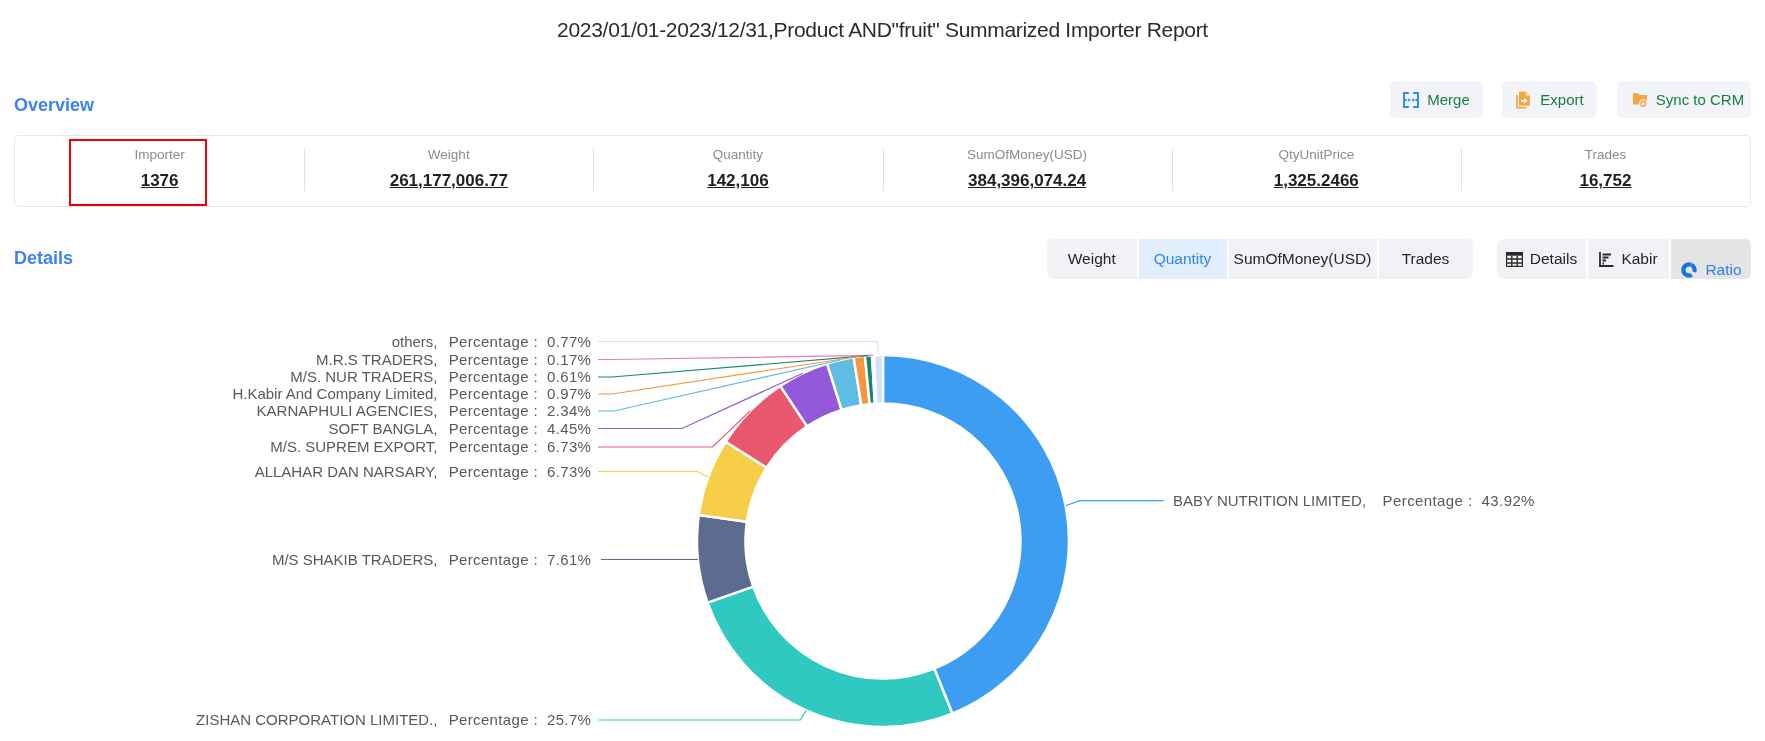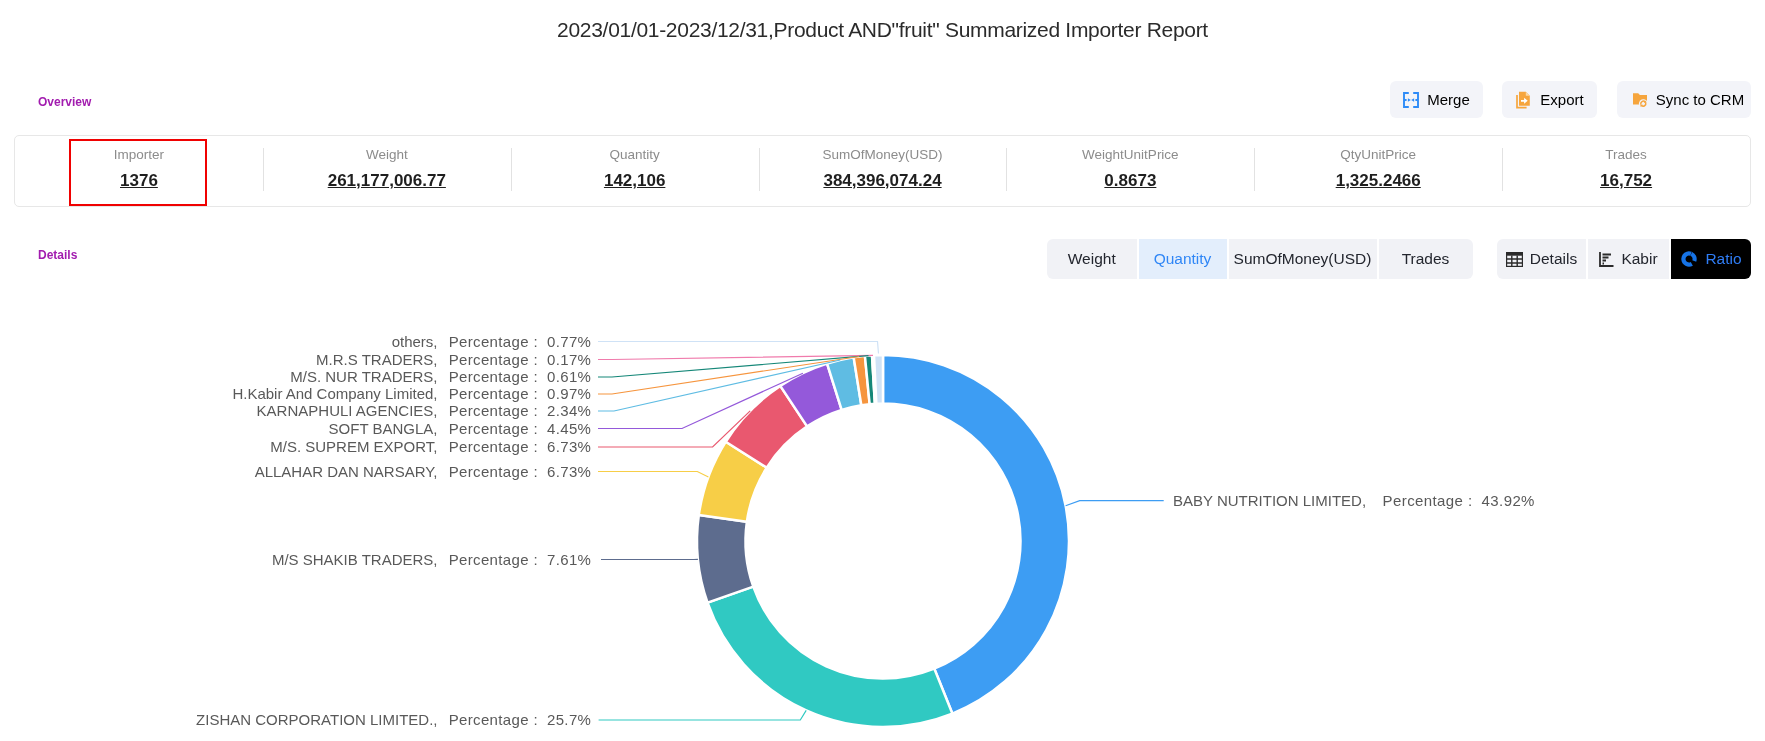--- a/index.html
+++ b/index.html
@@ -1,42 +1,42 @@
 <!DOCTYPE html>
 <html><head>
 <meta charset="utf-8">
 <style>
   * { margin:0; padding:0; box-sizing:border-box; }
   html,body { width:1765px; height:741px; background:#fff;
     font-family:"Liberation Sans", sans-serif; position:relative; overflow:hidden; }
   .abs { position:absolute; }
   #title { top:18px; left:0; width:1765px; text-align:center;
     font-size:21px; color:#2b2b2b; letter-spacing:-0.3px; }
-  .h2 { font-size:12px; font-weight:bold; color:#a21caf;margin-left:24px; }
+  .h2 { font-size:18px; font-weight:bold; color:#3b82f6; }
   
   .btn { position:absolute; top:81px; height:37px; background:#f3f4f9;
     border-radius:6px; display:flex; align-items:center; justify-content:center;
-    font-size:15px; color:#000000; gap:8px; }
+    font-size:15px; color:#15803d; gap:8px; }
   
   #card { top:135px; left:14px; width:1737px; height:72px;
     border:1px solid #e7e7e7; border-radius:5px; display:flex; }
   .col { flex:1; display:flex; flex-direction:column; align-items:center;
     justify-content:center; position:relative; padding-bottom:7px; }
   .col + .col::before { content:""; position:absolute; left:0; top:12px;
     bottom:15px; width:1px; background:#e2e2e2; }
   .col .lab { font-size:13.5px; color:#8c8c8c; line-height:19px; margin-bottom:7px;}
   .col .val { font-size:17px; font-weight:bold; color:#1f1f1f; line-height:19px;text-decoration:underline;}
   #redbox { top:139px; left:68.5px; width:138px; height:67px;
     border:2.5px solid #f00101; }
   
   .seg { position:absolute; top:239px; height:40px; display:flex; gap:2px;
     border-radius:6px; overflow:hidden; font-size:15.5px; }
   .seg .s { height:100%; display:flex; align-items:center; justify-content:center;
     background:#f1f2f6; color:#23262e; gap:7px; }
-  .seg .s.on { background:#000000; color:#2f7df6; }
+  .seg .s.on { background:#e5e5e5; color:#2f7df6;align-items:flex-end; }
   .seg .s.onq { background:#e3eefc; color:#2f86f6; }
 </style>
 </head>
 <body>
 <div id="title" class="abs">2023/01/01-2023/12/31,Product AND"fruit" Summarized Importer Report</div>
 <div class="abs h2" style="top:95px;left:14px;">Overview</div>
 
 <div class="btn" style="left:1390px;width:93px;">
   <svg width="16" height="16" viewBox="0 0 16 16">
     <g fill="none" stroke="#2e8bf7" stroke-width="1.9">
@@ -79,24 +79,20 @@
       <div class="lab">Weight</div>
       <div class="val">261,177,006.77</div>
     </div>
   <div class="col">
       <div class="lab">Quantity</div>
       <div class="val">142,106</div>
     </div>
   <div class="col">
       <div class="lab">SumOfMoney(USD)</div>
       <div class="val">384,396,074.24</div>
-    </div>
-  <div class="col">
-      <div class="lab">WeightUnitPrice</div>
-      <div class="val">0.8673</div>
     </div>
   <div class="col">
       <div class="lab">QtyUnitPrice</div>
       <div class="val">1,325.2466</div>
     </div>
   <div class="col">
       <div class="lab">Trades</div>
       <div class="val">16,752</div>
     </div>
 </div>

